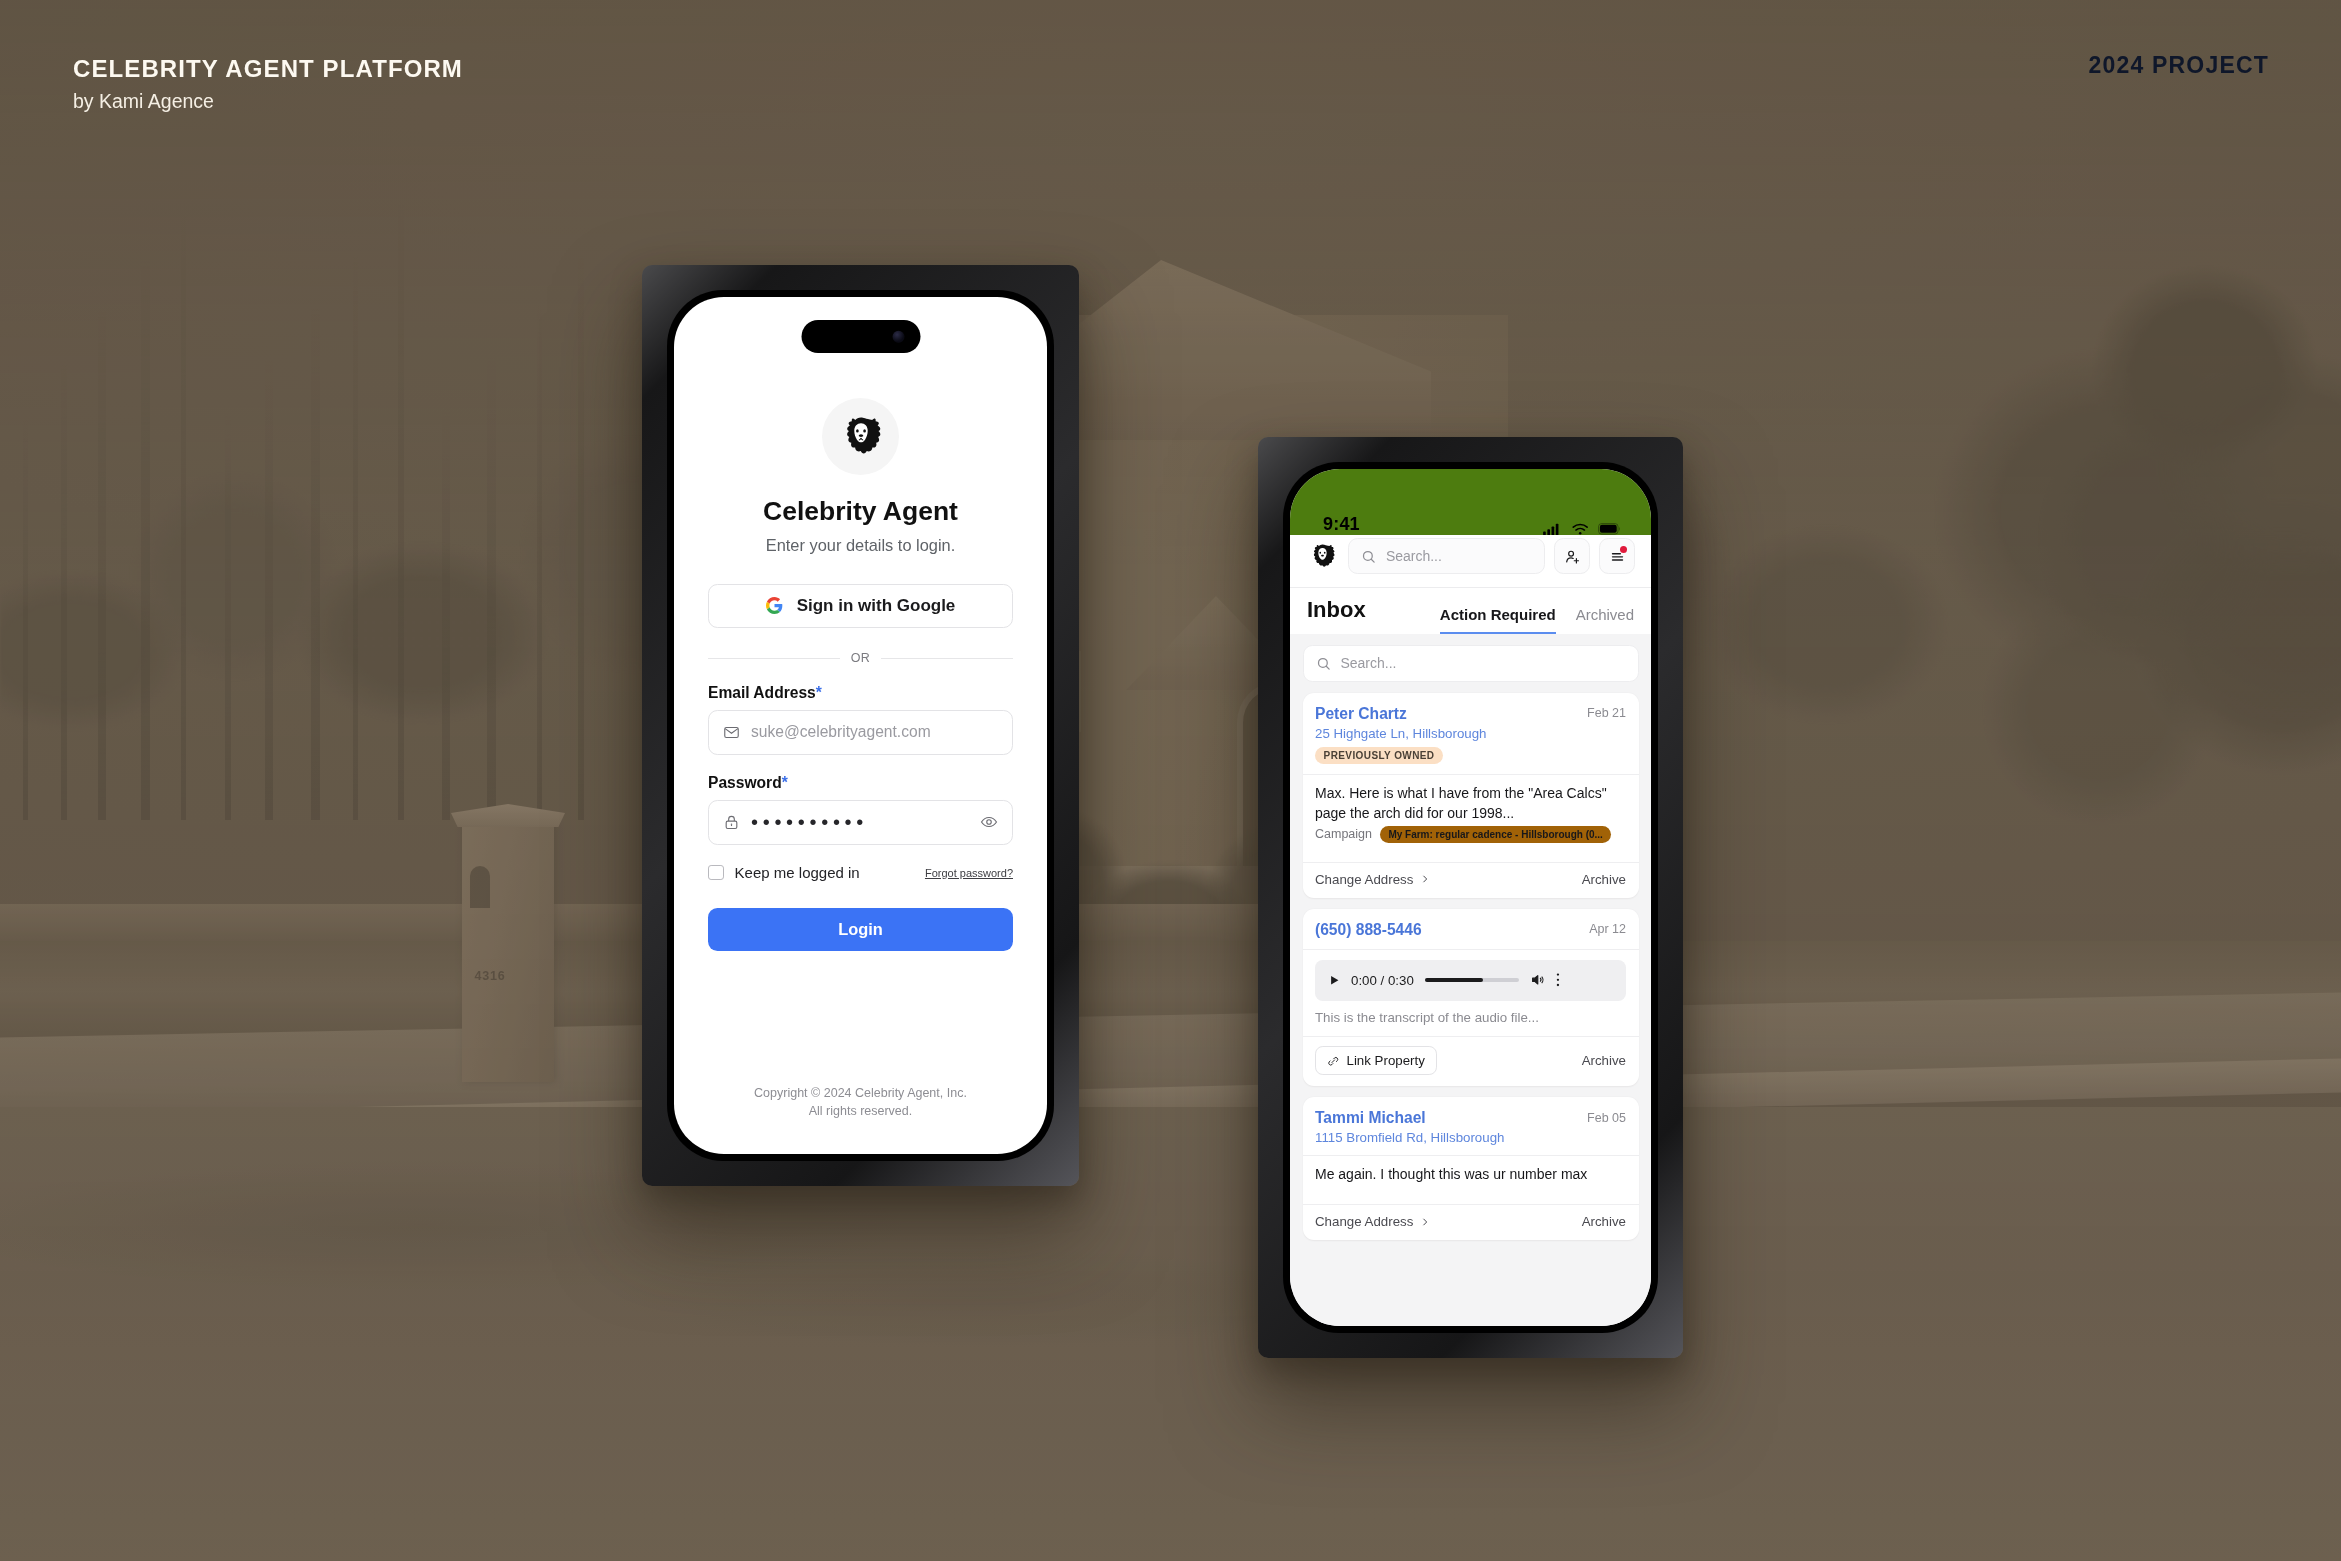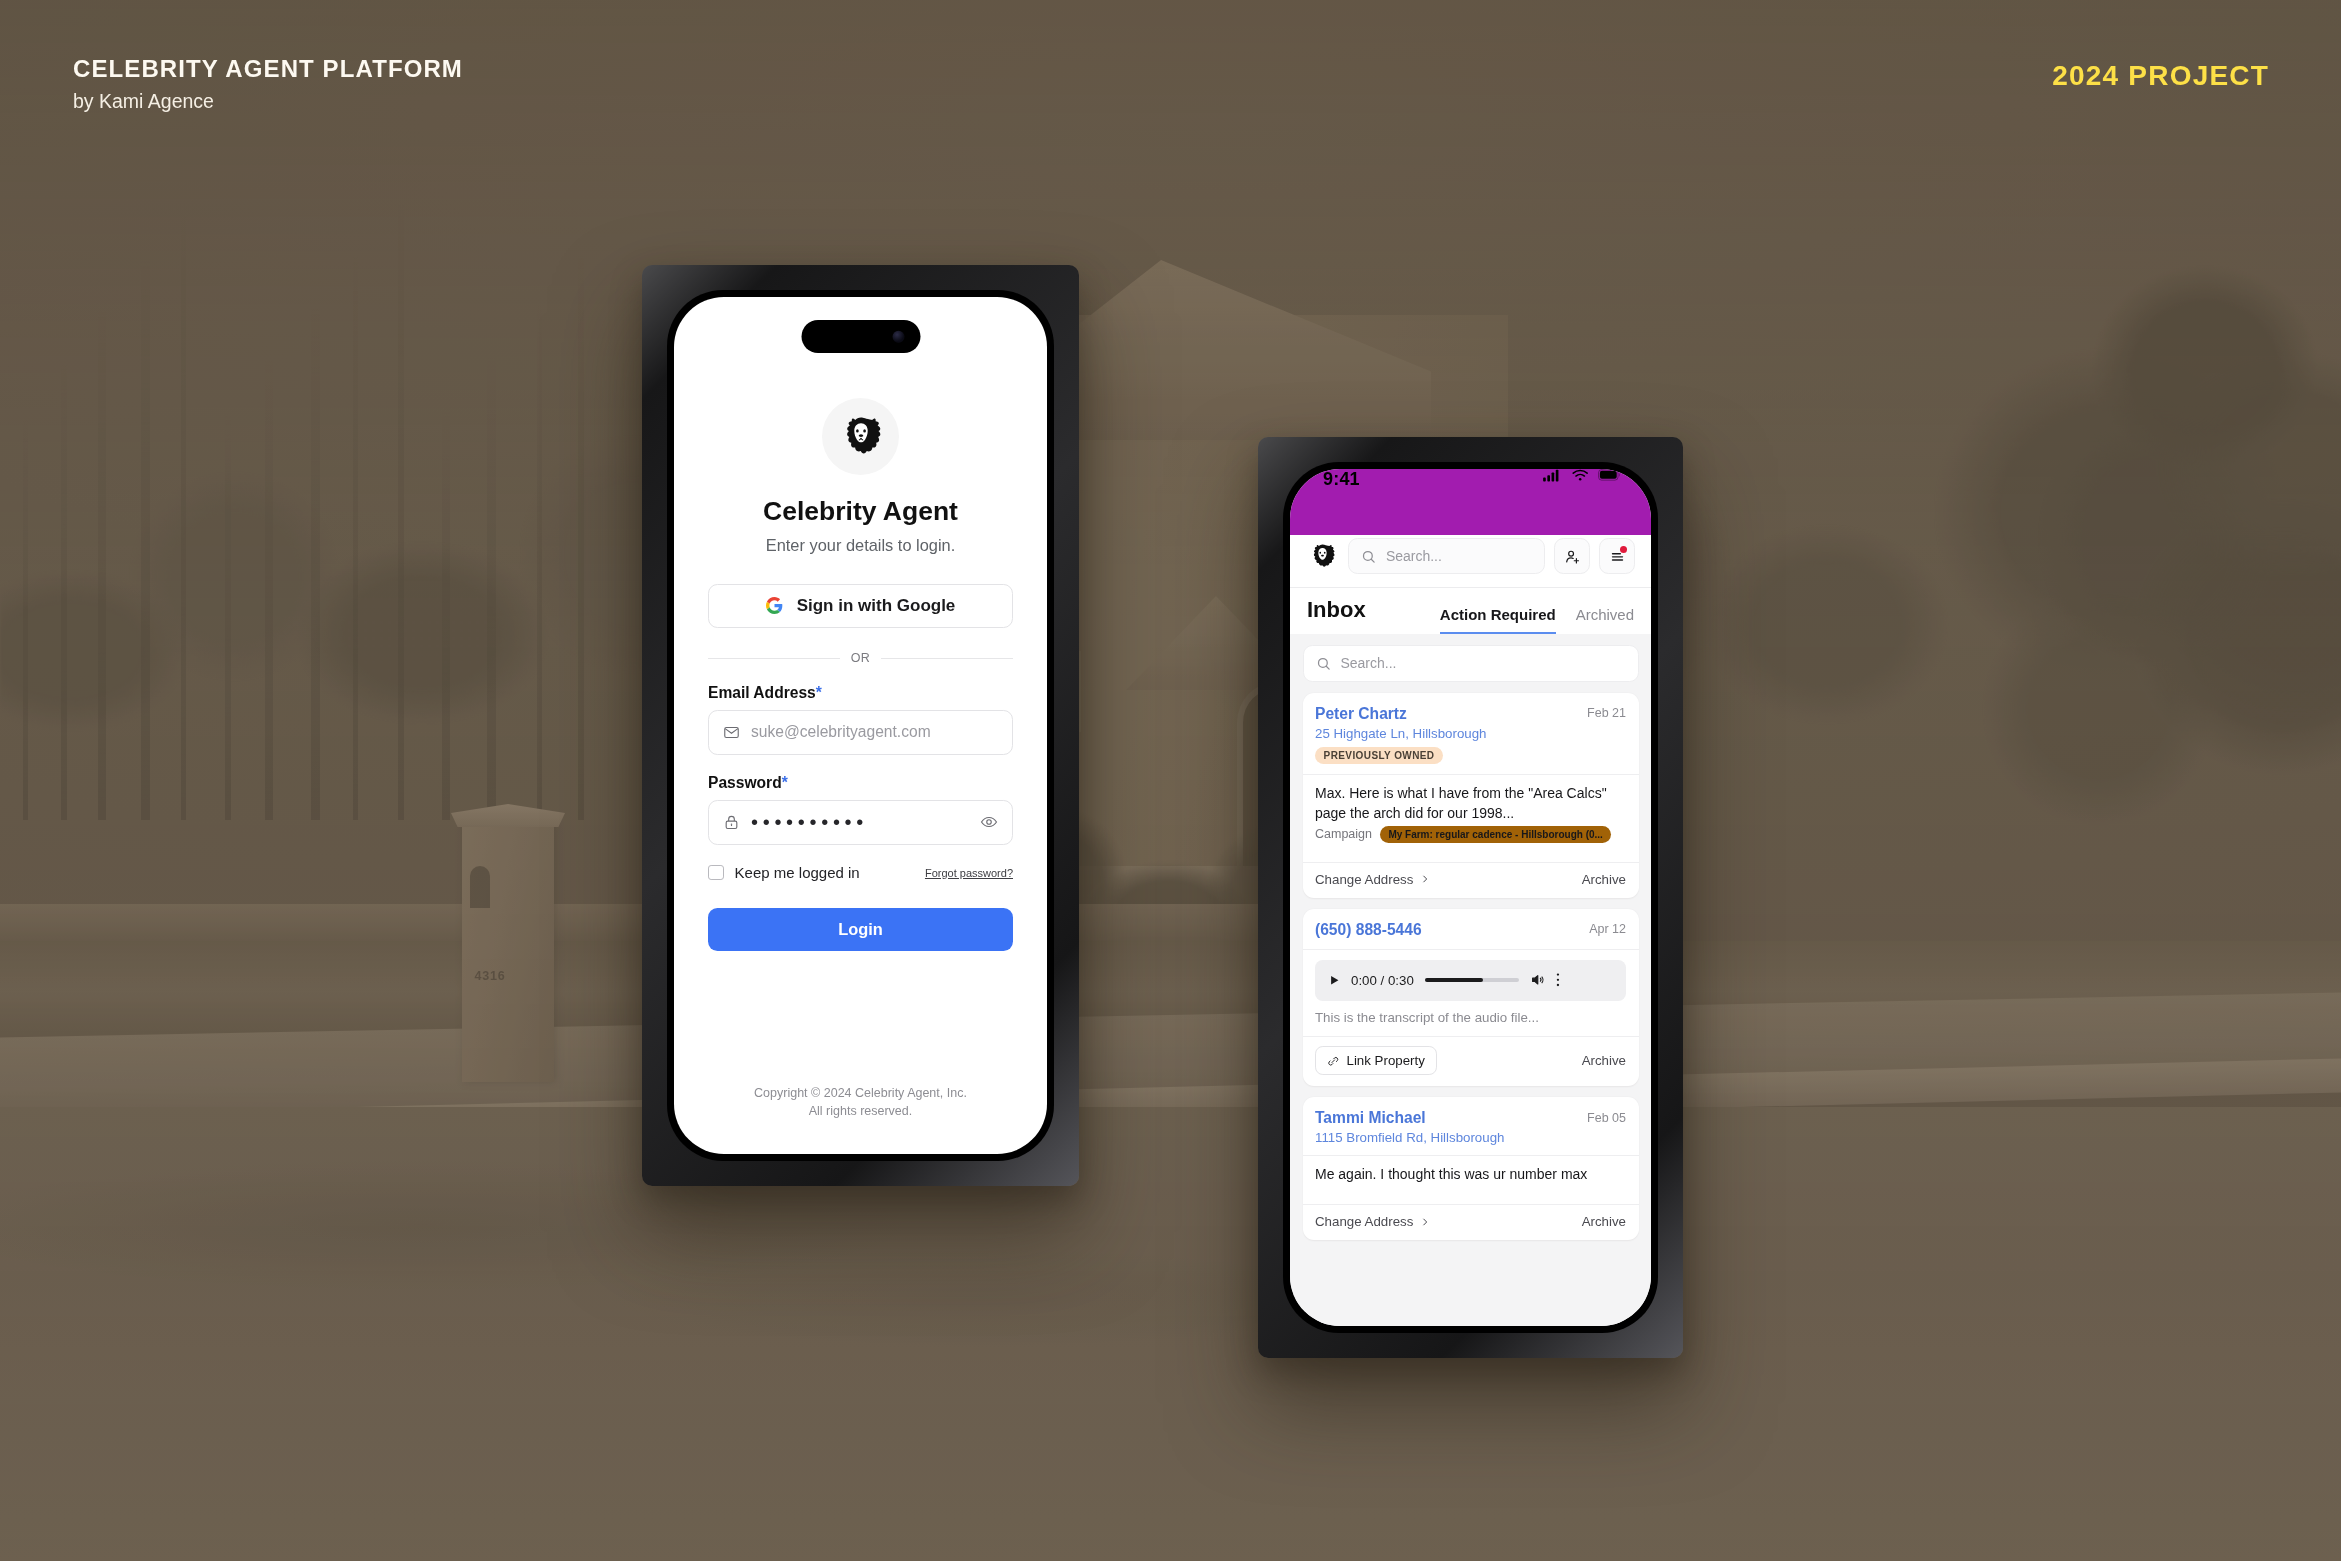--- a/index.html
+++ b/index.html
@@ -154,22 +154,22 @@
   .bg-tint { position: absolute; inset: 0; background: rgba(133,120,101,.22); }
 
   
   .hdr { position: absolute; top: 55px; left: 73px; z-index: 40; }
   .hdr-title {
     font-size: 24px; font-weight: 700; letter-spacing: 1.1px; color: #fdf9f1;
     text-transform: uppercase;
   }
   .hdr-sub { margin-top: 7px; font-size: 19.5px; color: #f5efe4; font-weight: 400; }
   .hdr-right {
-    position: absolute; top: 60px; right: 73px; z-index: 40;
-    font-size: 28px; font-weight: 700; letter-spacing: 1.2px; color: #fde047;
+    position: absolute; top: 52px; right: 73px; z-index: 40;
+    font-size: 23px; font-weight: 700; letter-spacing: 1.2px; color: #0f172a;
   }
 
   
   .phone {
     position: absolute; z-index: 30;
     border-radius: 10px;
     background: linear-gradient(135deg, #4a4a4c 0%, #171718 10%, #2b2b2d 46%, #161617 82%, #55555a 100%);
     padding: 25px;
     box-shadow: 0 47px 86px rgba(40,32,22,.55), 0 14px 31px rgba(40,32,22,.4);
   }
@@ -241,21 +241,21 @@
     margin-top: auto; margin-bottom: 33px; text-align: center; font-size: 12.5px;
     color: #8d8d93; line-height: 1.5;
   }
 
   
   #phone-inbox { left: 1258px; top: 437px; width: 425px; height: 921px; }
   #phone-inbox .island { top: 17px; width: 117px; height: 32px; }
   .inbox-screen { display: flex; flex-direction: column; background: #f4f4f5; }
 
   .statusbar {
-    height: 66px; flex: 0 0 66px; background: #a21caf; display: flex; align-items: flex-start;
+    height: 66px; flex: 0 0 66px; background: #4d7c0f; display: flex; align-items: flex-end;
     justify-content: space-between; padding: 0 30px 0 33px; position: relative; z-index: 10;
   }
   .sb-time { font-size: 18px; font-weight: 700; color: #000; letter-spacing: 0.2px; }
   .sb-icons { display: flex; align-items: center; gap: 9.4px; }
 
   .topbar {
     background: #fff; padding: 3.1px 15.6px 12.5px; display: flex; align-items: center; gap: 9.4px;
     border-bottom: 0.8px solid #ececee;
   }
   .avatar {

